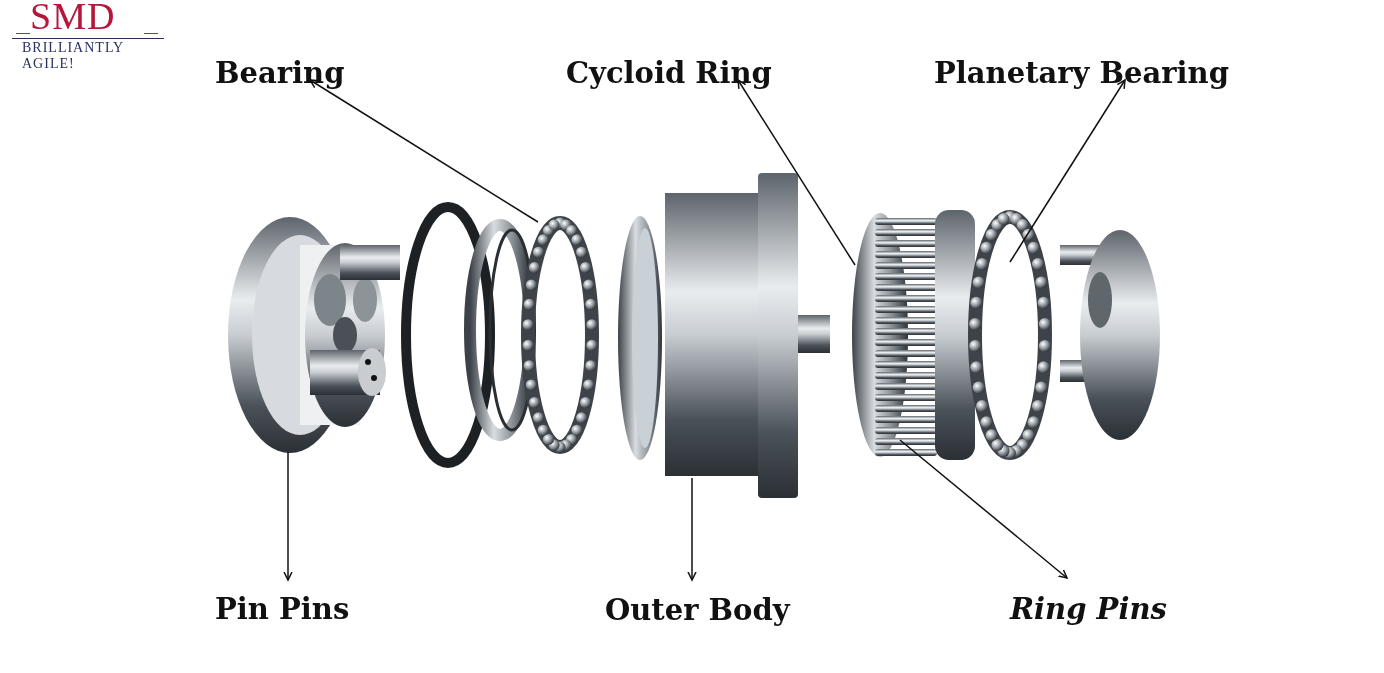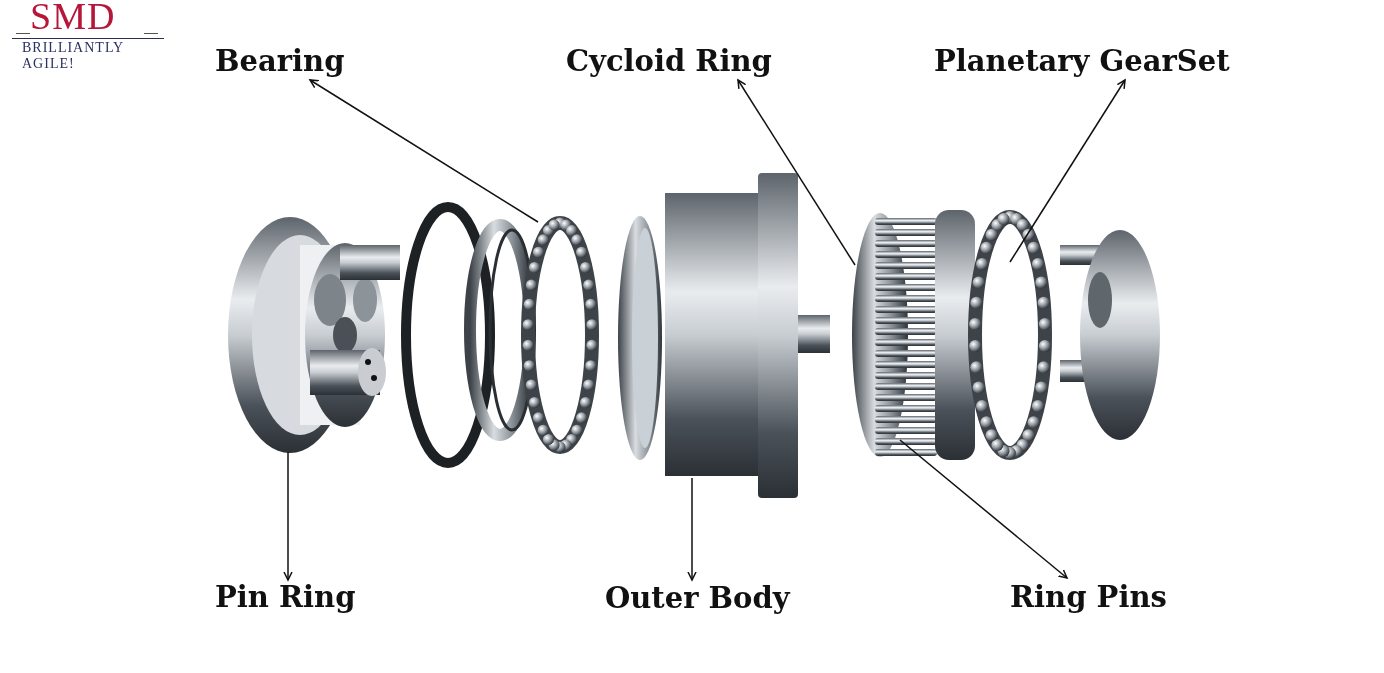--- a/index.html
+++ b/index.html
@@ -3,21 +3,21 @@
 <meta charset="utf-8">
 <style>
   html,body{margin:0;padding:0;background:#ffffff;}
   body{width:1384px;height:673px;position:relative;overflow:hidden;font-family:"DejaVu Serif",serif;}
   .logo{position:absolute;left:8px;top:0;width:165px;height:56px;}
   .logo-text{position:absolute;left:22px;top:-6px;font-family:"Liberation Serif",serif;font-size:38px;color:#b5163a;letter-spacing:1px;}
   .logo-line{position:absolute;left:4px;top:38px;width:152px;height:1px;background:#2a2f55;}
   .logo-dash-l{position:absolute;left:8px;top:33px;width:14px;height:1px;background:#555;}
   .logo-dash-r{position:absolute;left:136px;top:33px;width:14px;height:1px;background:#555;}
   .logo-tag{position:absolute;left:14px;top:40px;font-family:"Liberation Serif",serif;font-size:14px;letter-spacing:1px;color:#2a3060;}
-  .label{position:absolute;font-family:"DejaVu Serif",serif;font-weight:bold;font-size:29px;color:#111;white-space:nowrap;}
+  .label{position:absolute;font-family:"DejaVu Serif",serif;font-weight:bold;font-size:29px;color:#111;white-space:nowrap;margin-top:12px;}
   svg.art{position:absolute;left:0;top:0;}
 </style>
 </head>
 <body>
 
 <div class="logo">
   <div class="logo-text">SMD</div>
   <div class="logo-dash-l"></div>
   <div class="logo-dash-r"></div>
   <div class="logo-line"></div>
@@ -195,16 +195,16 @@
   <line x1="538" y1="222" x2="310" y2="80" stroke="#111" stroke-width="1.5" marker-end="url(#arrow)"></line>
   <line x1="855" y1="265" x2="738" y2="80" stroke="#111" stroke-width="1.5" marker-end="url(#arrow)"></line>
   <line x1="1010" y1="262" x2="1125" y2="80" stroke="#111" stroke-width="1.5" marker-end="url(#arrow)"></line>
   <line x1="288" y1="452" x2="288" y2="580" stroke="#111" stroke-width="1.5" marker-end="url(#arrow)"></line>
   <line x1="692" y1="478" x2="692" y2="580" stroke="#111" stroke-width="1.5" marker-end="url(#arrow)"></line>
   <line x1="900" y1="440" x2="1067" y2="578" stroke="#111" stroke-width="1.5" marker-end="url(#arrow)"></line>
 </svg>
 
 <div class="label" style="left:215px;top:44px;">Bearing</div>
 <div class="label" style="left:566px;top:44px;">Cycloid Ring</div>
-<div class="label" style="left:934px;top:44px;">Planetary GearSet</div>
-<div class="label" style="left:215px;top:580px;">Pin Ring</div>
+<div class="label" style="left:934px;top:44px;">Planetary Bearing</div>
+<div class="label" style="left:215px;top:580px;">Pin Pins</div>
 <div class="label" style="left:605px;top:581px;">Outer Body</div>
-<div class="label" style="left:1010px;top:580px;">Ring Pins</div>
+<div class="label" style="left:1010px;top:580px;font-style:italic;">Ring Pins</div>
 
 </body></html>

